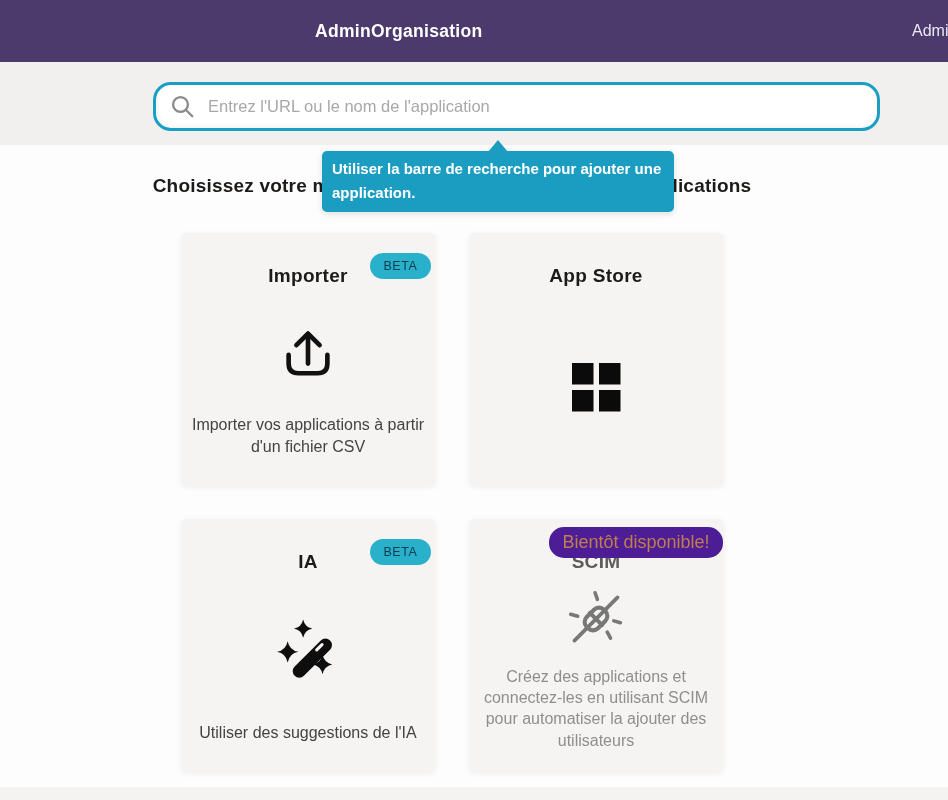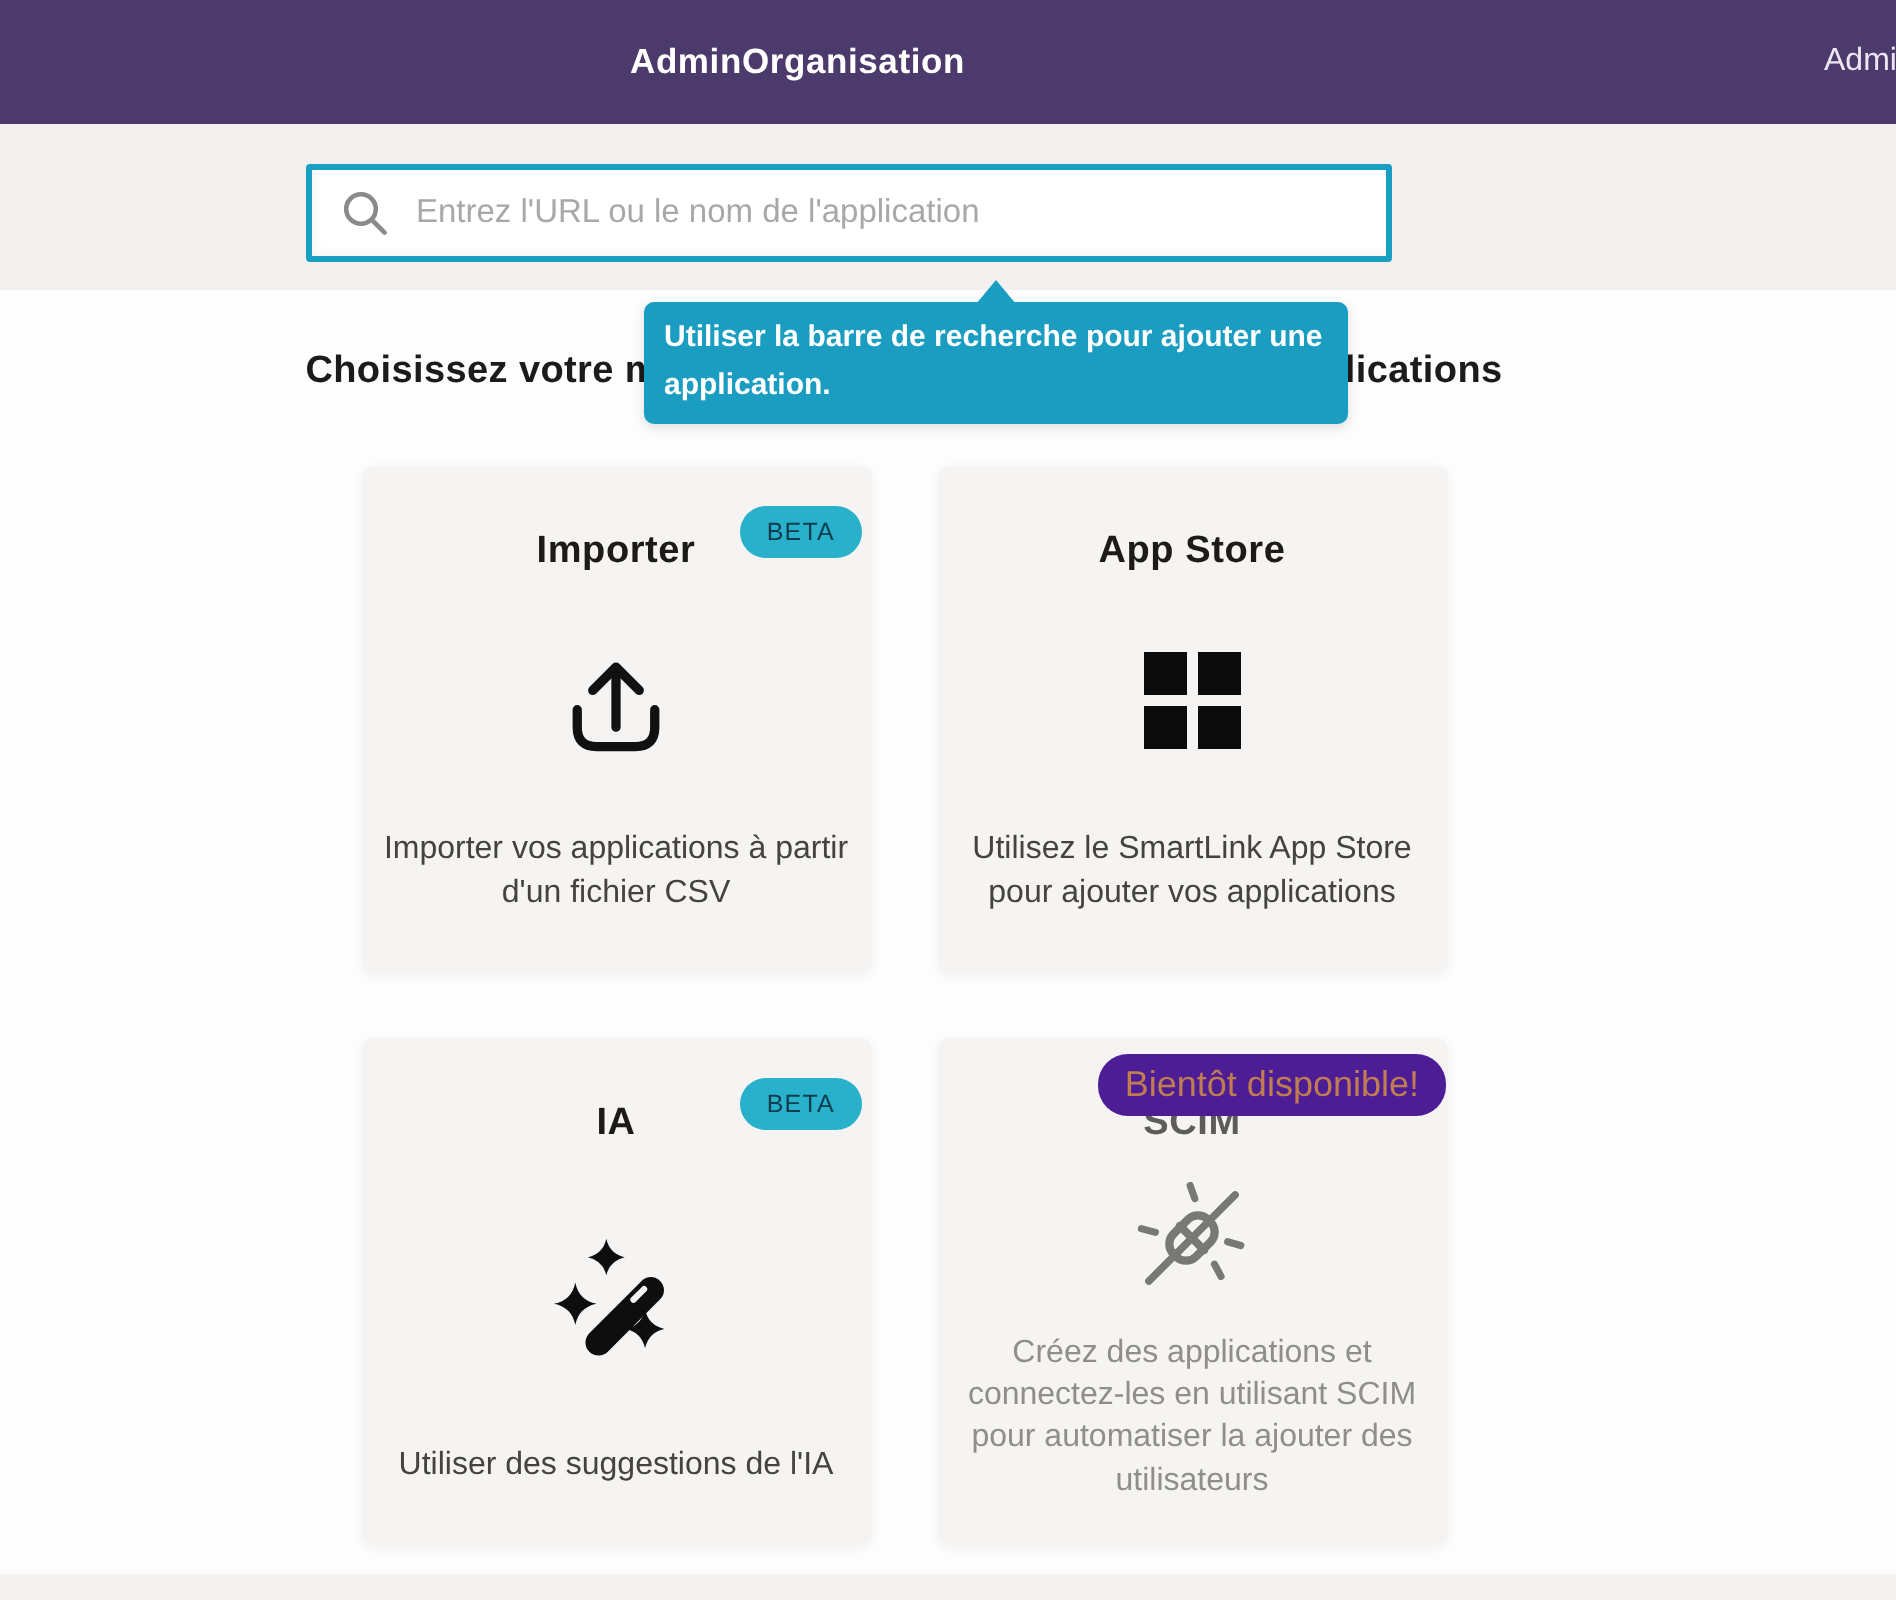--- a/index.html
+++ b/index.html
@@ -21,22 +21,22 @@
     white-space:nowrap;
   }
   .header-nav {
     position:absolute; left:912px; top:50%; transform:translateY(-50%);
     color:#ece7f2; font-size:16px; white-space:nowrap; cursor:pointer;
   }
 
   
   .search-band { position:relative; height:83px; background:#f1f0ef; }
   .search-box {
-    position:absolute; left:153px; top:20px; width:543px; height:49px;
-    background:#ffffff; border:3px solid #189fc3; border-radius:2px;
+    position:absolute; left:153px; top:20px; width:727px; height:49px;
+    background:#ffffff; border:3px solid #189fc3; border-radius:18px;
     display:flex; align-items:center; padding:0 14px; gap:13px;
     box-shadow:inset 2px -2px 4px rgba(0,0,0,0.045);
   }
   .search-box svg { flex:0 0 auto; }
   .search-input {
     flex:1; border:none; outline:none; font-size:16.5px;
     font-family:"Liberation Sans", sans-serif; color:#444444; background:transparent;
   }
   .search-input::placeholder { color:#a8a8a8; opacity:1; }
 
@@ -144,21 +144,20 @@
       <div class="card">
         <div class="card-title">App Store</div>
         <div class="icon-wrap">
           <svg width="49" height="49" viewBox="0 0 49 49" fill="#0b0b0b">
             <rect x="0" y="0" width="21.5" height="21.5"></rect>
             <rect x="27" y="0" width="21.5" height="21.5"></rect>
             <rect x="0" y="27" width="21.5" height="21.5"></rect>
             <rect x="27" y="27" width="21.5" height="21.5"></rect>
           </svg>
         </div>
-        <div class="card-desc">Utilisez le SmartLink App Store pour ajouter vos applications</div>
       </div>
 
       <div class="card">
         <span class="badge badge-beta">BETA</span>
         <div class="card-title">IA</div>
         <div class="icon-wrap">
           <svg width="62" height="62" viewBox="0 0 64 64">
             <line x1="23" y1="57" x2="50" y2="30" stroke="#0e0e0e" stroke-width="13.5" stroke-linecap="round"></line>
             <line x1="41" y1="35" x2="46.5" y2="29.5" stroke="#f5f4f2" stroke-width="3.2" stroke-linecap="round"></line>
             <g fill="#0e0e0e">

